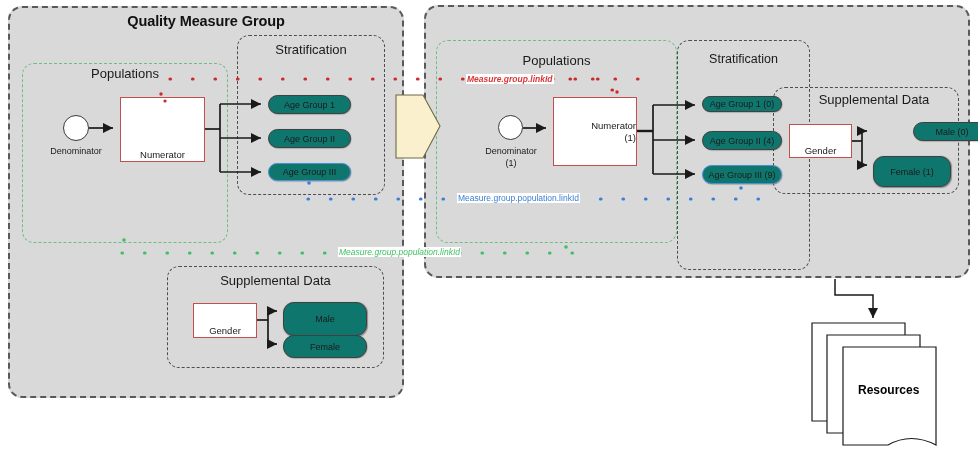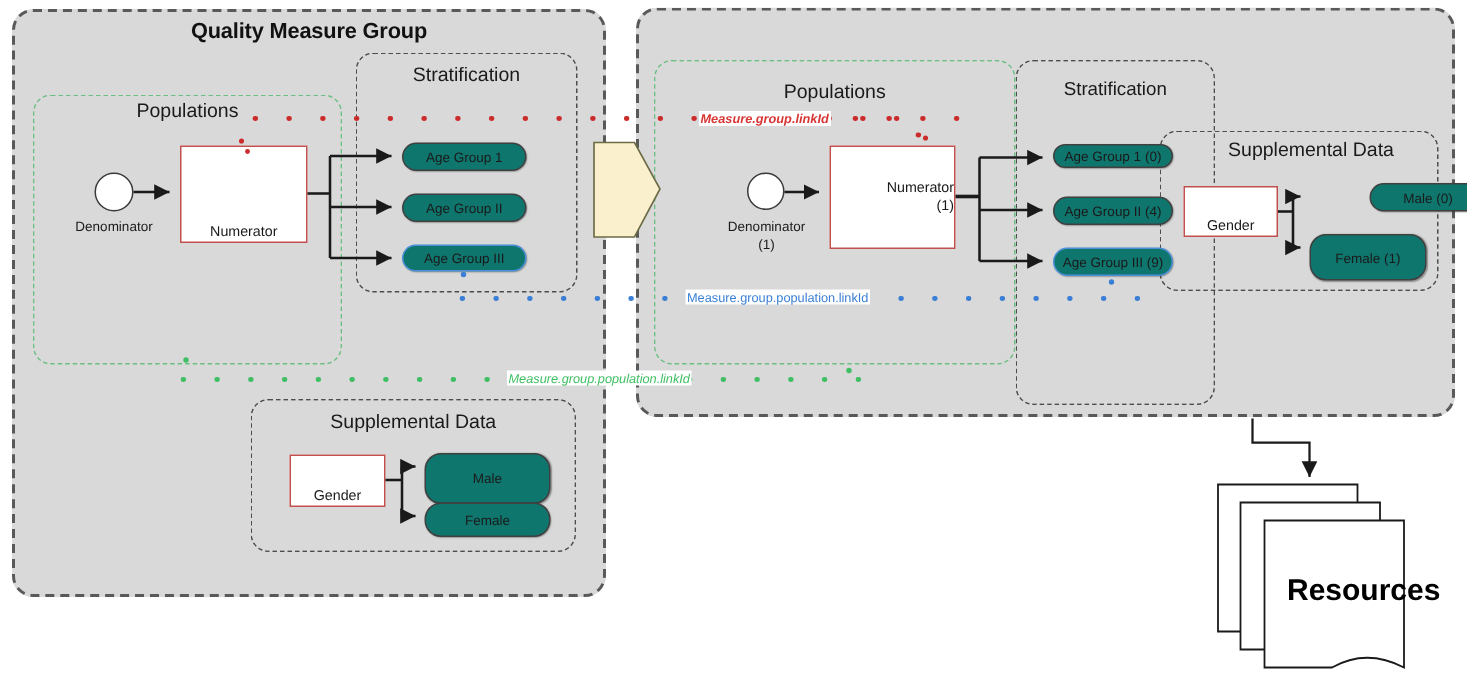--- a/index.html
+++ b/index.html
@@ -114,21 +114,21 @@
     position: absolute;
     left: 0; top: 0;
     width: 978px; height: 453px;
     pointer-events: none;
   }
 
   
   .res-label {
     position: absolute;
     font-weight: bold;
-    font-size: 20px;
+    font-size: 12px;
     color: #000000;
   }
 </style>
 </head>
 <body>
 
 <div id="stage">
 
   <div class="abs gray-panel" style="left:8px; top:6px; width:396px; height:392px;"></div>
   <div class="panel-title" style="left:8px; width:396px; top:13px;">Quality Measure Group</div>

